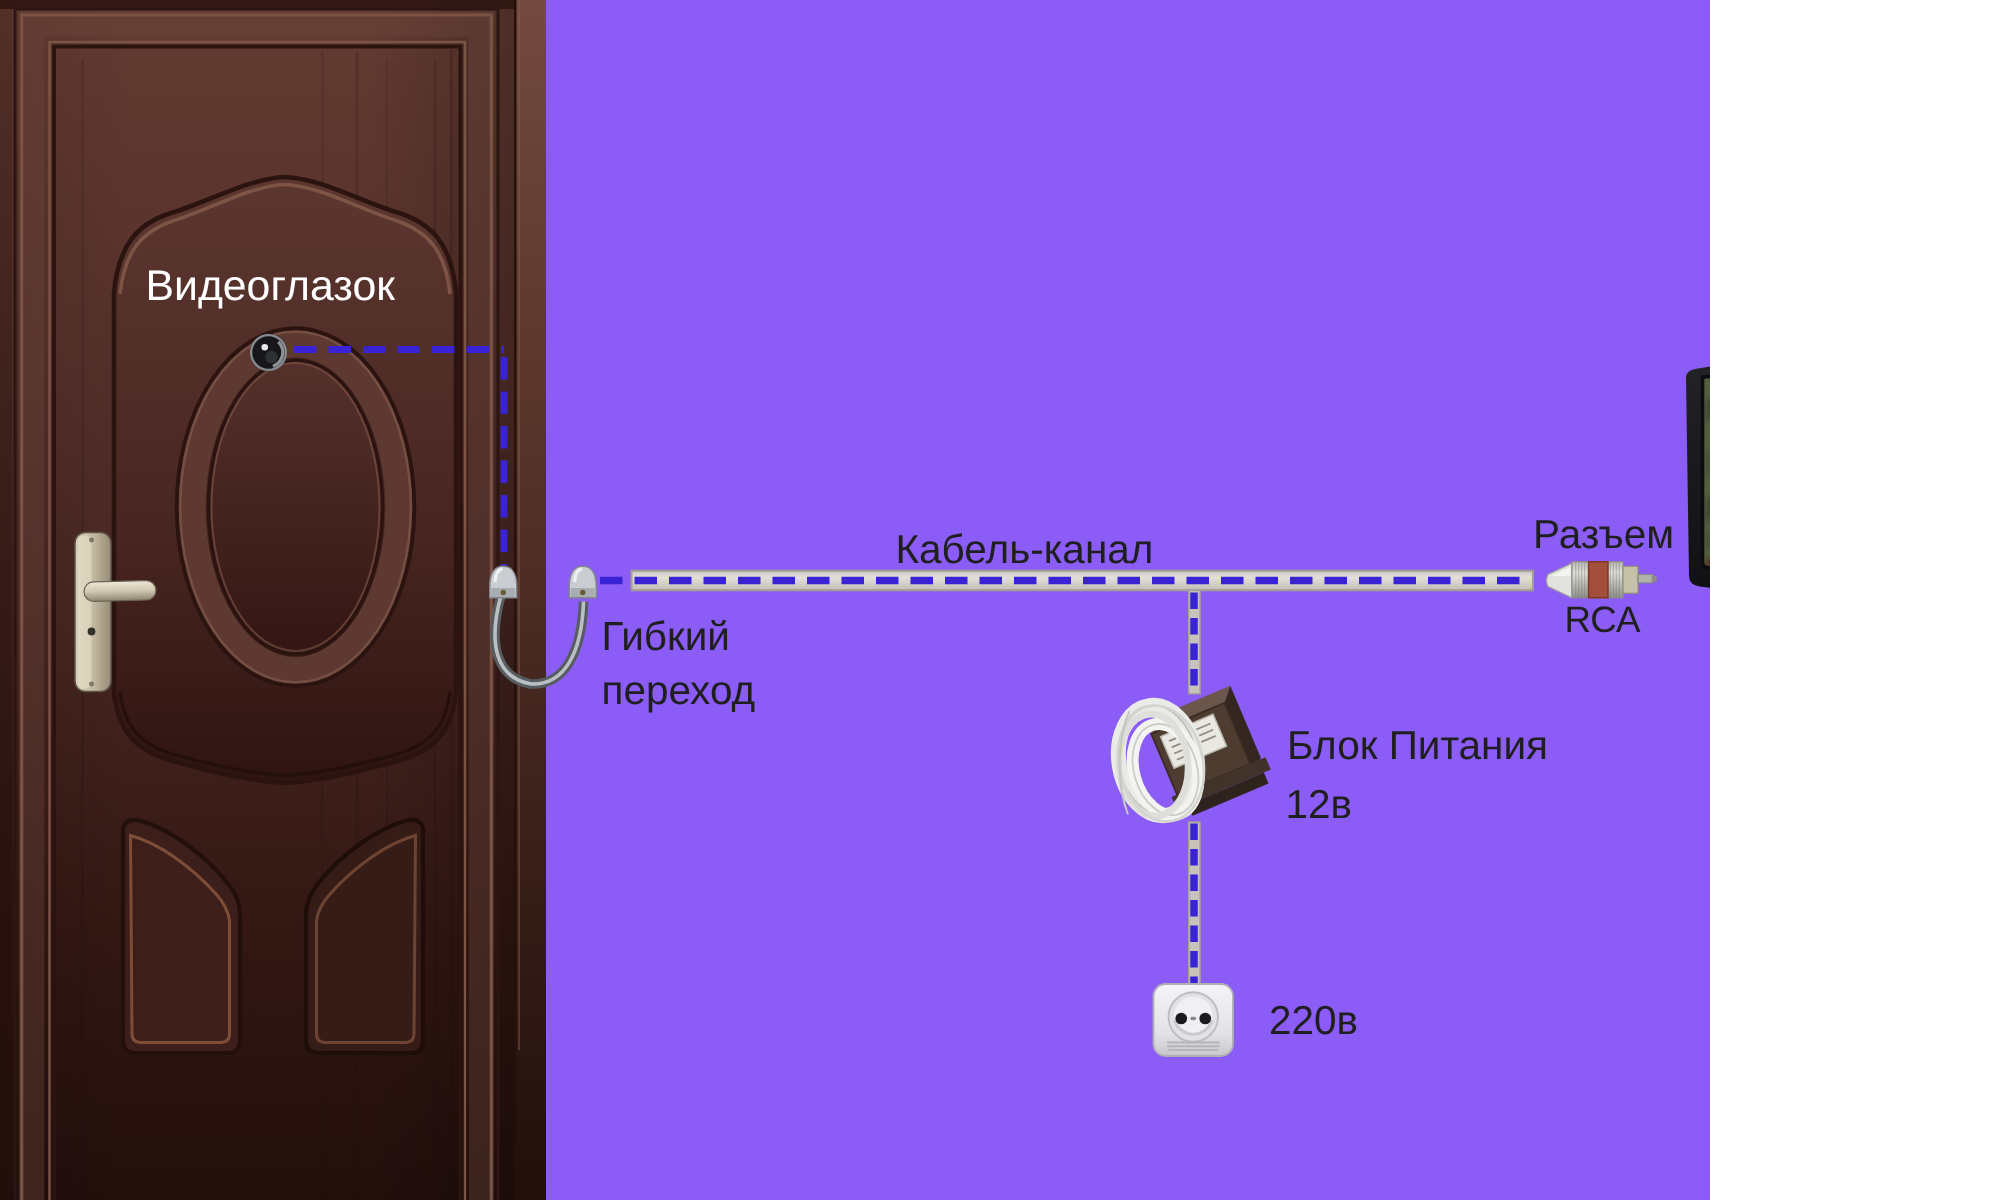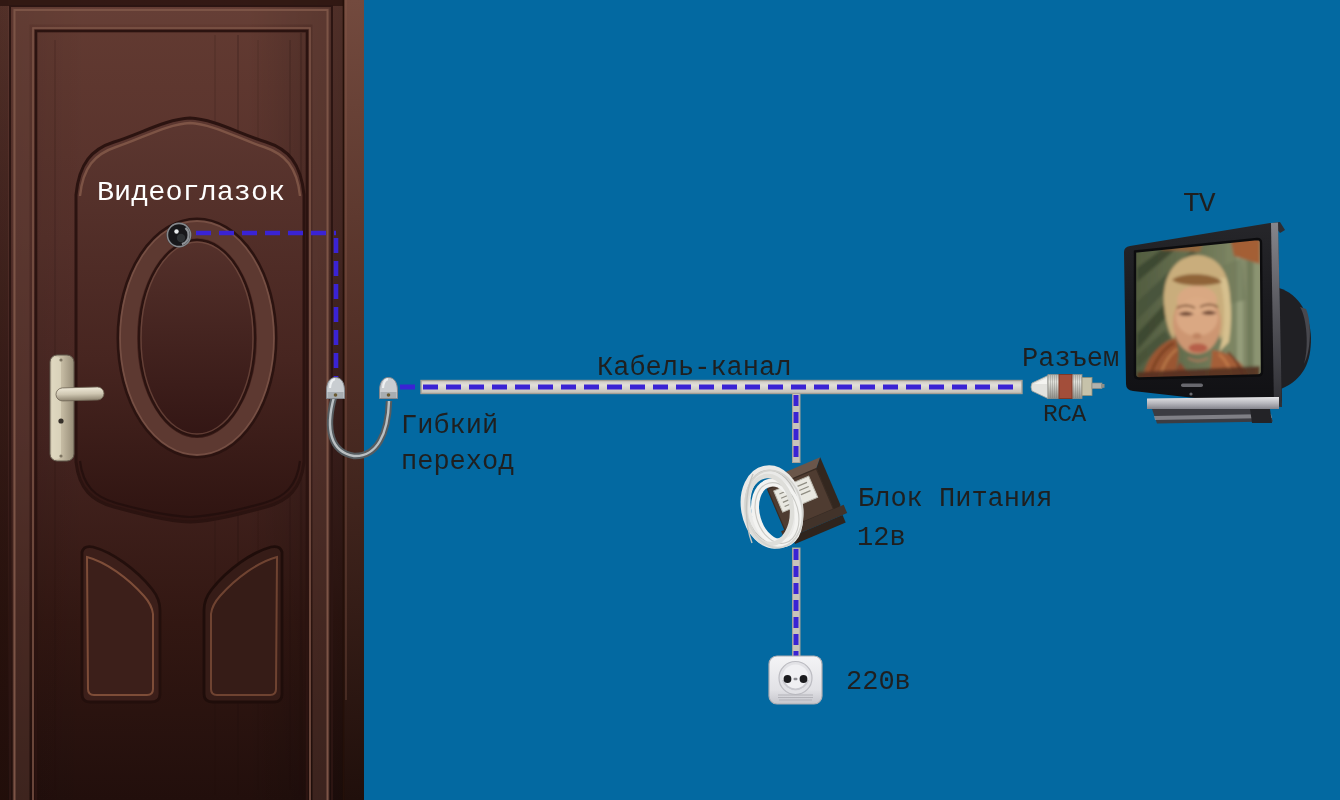--- a/index.html
+++ b/index.html
@@ -1,17 +1,17 @@
 <!DOCTYPE html>
 <html><head>
 <meta charset="utf-8">
 <style>
   html,body{margin:0;padding:0;background:#fff;}
-  .stage{position:relative;width:1340px;height:800px;overflow:hidden;background:#0369a1;
-         font-family:Liberation Mono, monospace;}
+  .stage{position:relative;width:1140px;height:800px;overflow:hidden;background:#8b5cf6;
+         font-family:Liberation Sans, sans-serif;}
 </style>
 </head>
 <body>
 <div class="stage">
 <svg width="1340" height="800" viewBox="0 0 1340 800" xmlns="http://www.w3.org/2000/svg">
 <defs>
   <linearGradient id="doorG" x1="0" y1="0" x2="0" y2="1">
     <stop offset="0" stop-color="#633b32"></stop>
     <stop offset="0.3" stop-color="#55302a"></stop>
     <stop offset="0.55" stop-color="#452420"></stop>

